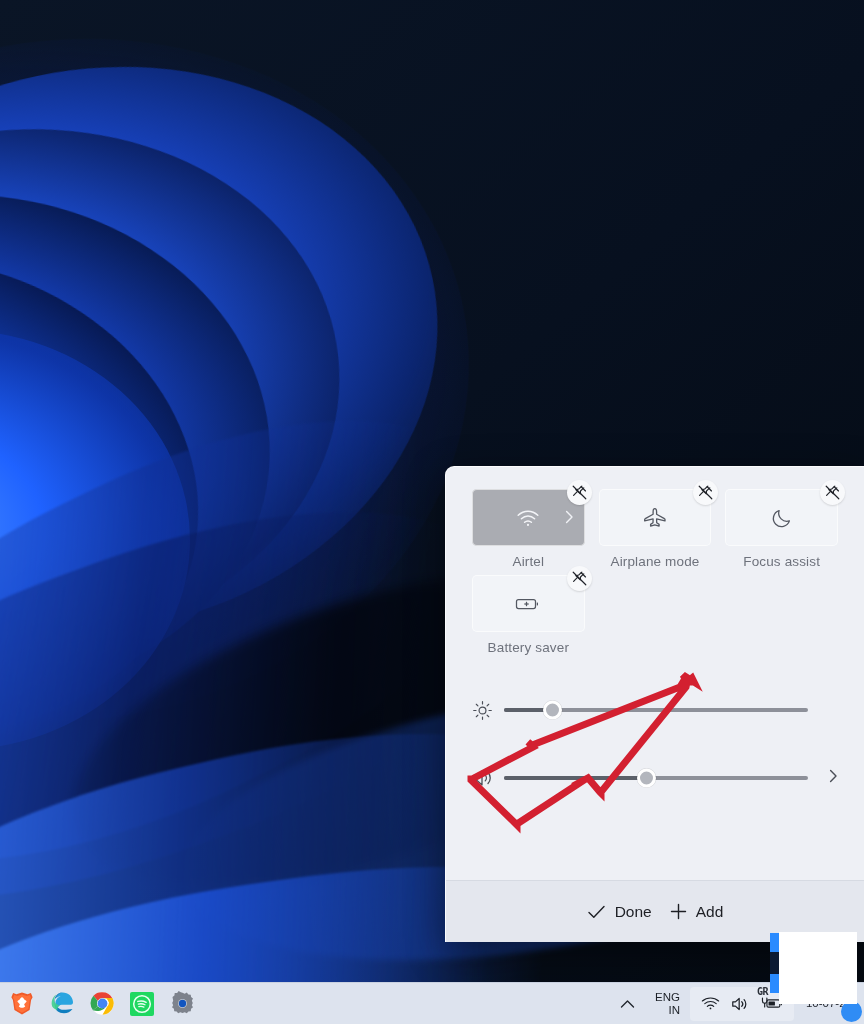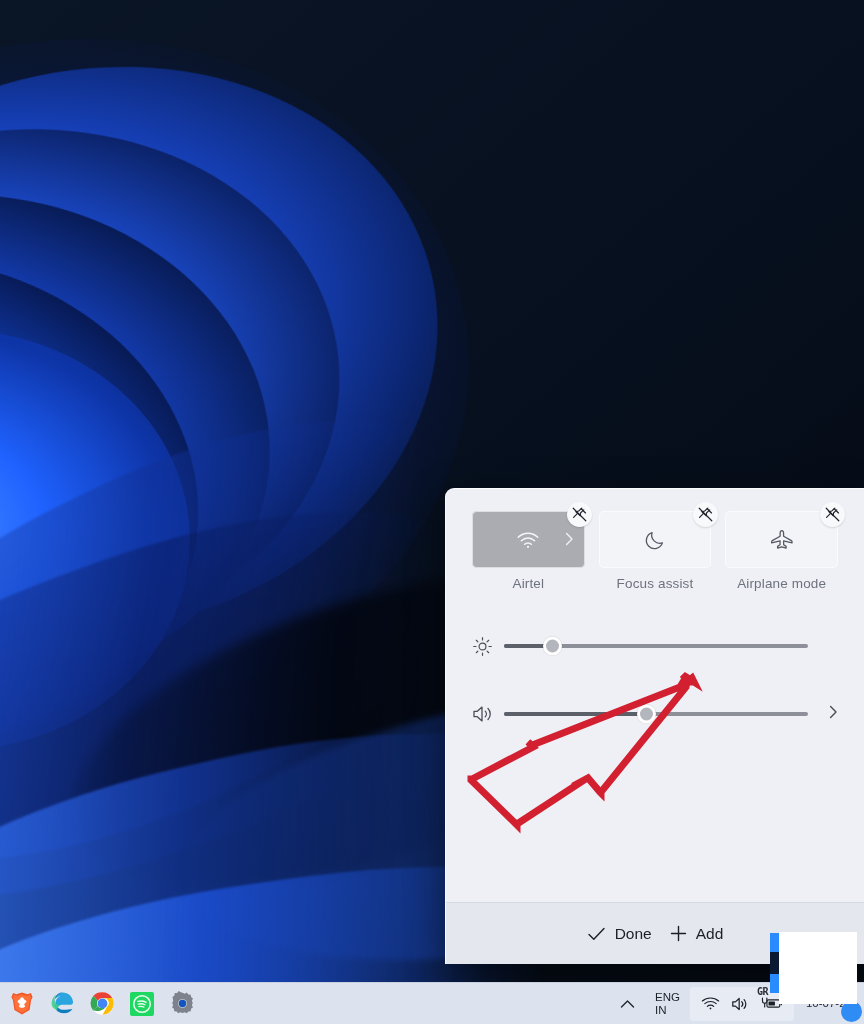--- a/index.html
+++ b/index.html
@@ -67,21 +67,21 @@
         transform: rotate(-10deg); filter: blur(3px); }
   .darkfold {
     position:absolute; left:60px; top:600px; width:620px; height:260px;
     background: linear-gradient(110deg, rgba(3,7,18,0.0) 0%, rgba(2,5,14,0.85) 45%, rgba(2,5,14,0.2) 90%);
     transform: rotate(-18deg); border-radius:50%; filter: blur(6px);
   }
 
   
   #quick-settings {
     position: absolute;
-    left: 445px; top: 488px;
+    left: 445px; top: 466px;
     width: 419px; height: 476px;
     background: #eef0f5;
     border-radius: 9px 0 0 0;
     border-top: 1px solid rgba(255,255,255,0.85);
     border-left: 1px solid rgba(255,255,255,0.8);
     box-shadow: 0 10px 38px rgba(0,0,0,0.45);
     overflow: hidden;
   }
   .qs-body { padding: 22px 26px 0 26px; }
 
@@ -233,21 +233,21 @@
   }
   .tray-chev {
     color: #22262e; font-size: 13px;
     padding: 0 10px;
     display: flex; align-items: center;
   }
   .tray-lang {
     font-size: 11.5px;
     color: #1c2027;
     line-height: 1.08;
-    text-align: left;
+    text-align: right;
     padding: 0 10px;
   }
   .tray-group {
     display: flex; align-items: center; gap: 11px;
     background: #e7ebf3;
     height: 34px;
     padding: 0 11px;
     border-radius: 4px;
     color: #1c2027;
   }
@@ -349,53 +349,73 @@
               <path d="M1.3 1.3 L14.7 14.7"></path>
             </svg>
           </div>
           <div class="tile-label">Airtel</div>
         </div>
 
 
         <div class="tile-cell">
           <div class="tile">
             <span class="glyph">
-              <svg width="22" height="22" viewBox="0 0 22 22" fill="none" stroke="currentColor" stroke-width="1.3" stroke-linejoin="round">
-                <path d="M18.4 13.9A8.2 8.2 0 0 1 8.1 3.6a8.2 8.2 0 1 0 10.3 10.3z"></path>
+              <svg width="24" height="22" viewBox="0 0 24 22" fill="none" stroke="currentColor" stroke-width="1.3" stroke-linejoin="round" stroke-linecap="round">
+                <path d="M10.5 2.3c.7-.9 2-.9 2.6 0 .4.6.5 1.5.5 2.6v2.4l7.8 4.3c.4.2.6.6.6 1v1.3l-8.4-2 .1 3.9 2.4 1.6v1.7l-4.3-1.2-4.2 1.2v-1.7l2.4-1.6.1-3.9-8.4 2v-1.3c0-.4.2-.8.6-1l7.8-4.3V4.9c0-1.1.1-2 .4-2.6z"></path>
               </svg>
             </span>
           </div>
           <div class="pin">
             <svg width="15" height="15" viewBox="0 0 16 16" fill="none" stroke="#202329" stroke-width="1.25" stroke-linecap="round">
               <path d="M9.6 1.6 L14.4 6.4 M12.6 3 L9.2 6.3 8.6 9.1 4.2 5.1 7.2 4.2 10.5 1.2"></path>
               <path d="M5.6 7.1 L1.7 11"></path>
               <path d="M1.3 1.3 L14.7 14.7"></path>
             </svg>
           </div>
-          <div class="tile-label">Focus assist</div>
+          <div class="tile-label">Airplane mode</div>
         </div>
 
         <div class="tile-cell">
           <div class="tile">
             <span class="glyph">
-              <svg width="24" height="22" viewBox="0 0 24 22" fill="none" stroke="currentColor" stroke-width="1.3" stroke-linejoin="round" stroke-linecap="round">
-                <path d="M10.5 2.3c.7-.9 2-.9 2.6 0 .4.6.5 1.5.5 2.6v2.4l7.8 4.3c.4.2.6.6.6 1v1.3l-8.4-2 .1 3.9 2.4 1.6v1.7l-4.3-1.2-4.2 1.2v-1.7l2.4-1.6.1-3.9-8.4 2v-1.3c0-.4.2-.8.6-1l7.8-4.3V4.9c0-1.1.1-2 .4-2.6z"></path>
+              <svg width="22" height="22" viewBox="0 0 22 22" fill="none" stroke="currentColor" stroke-width="1.3" stroke-linejoin="round">
+                <path d="M18.4 13.9A8.2 8.2 0 0 1 8.1 3.6a8.2 8.2 0 1 0 10.3 10.3z"></path>
               </svg>
             </span>
           </div>
           <div class="pin">
             <svg width="15" height="15" viewBox="0 0 16 16" fill="none" stroke="#202329" stroke-width="1.25" stroke-linecap="round">
               <path d="M9.6 1.6 L14.4 6.4 M12.6 3 L9.2 6.3 8.6 9.1 4.2 5.1 7.2 4.2 10.5 1.2"></path>
               <path d="M5.6 7.1 L1.7 11"></path>
               <path d="M1.3 1.3 L14.7 14.7"></path>
             </svg>
           </div>
-          <div class="tile-label">Airplane mode</div>
+          <div class="tile-label">Focus assist</div>
         </div>
 
+        <div class="tile-cell">
+          <div class="tile">
+            <span class="glyph">
+              <svg width="26" height="16" viewBox="0 0 26 16" fill="none" stroke="currentColor" stroke-width="1.25" stroke-linejoin="round">
+                <rect x="1.5" y="3.5" width="19" height="9" rx="2"></rect>
+                <path d="M22.4 6.6v2.8"></path>
+                <path d="M11.5 5.8v4.4"></path>
+                <path d="M9.3 8h4.4"></path>
+              </svg>
+            </span>
+          </div>
+          <div class="pin">
+            <svg width="15" height="15" viewBox="0 0 16 16" fill="none" stroke="#202329" stroke-width="1.25" stroke-linecap="round">
+              <path d="M9.6 1.6 L14.4 6.4 M12.6 3 L9.2 6.3 8.6 9.1 4.2 5.1 7.2 4.2 10.5 1.2"></path>
+              <path d="M5.6 7.1 L1.7 11"></path>
+              <path d="M1.3 1.3 L14.7 14.7"></path>
+            </svg>
+          </div>
+          <div class="tile-label">Battery saver</div>
+        </div>
 
 
       </div>
 
       <div class="slider-row brightness">
         <span class="sl-icon">
           <svg width="21" height="21" viewBox="0 0 22 22" fill="none" stroke="currentColor" stroke-width="1.25" stroke-linecap="round">
             <circle cx="11" cy="11" r="3.6"></circle>
             <path d="M11 1.8v2.4M11 17.8v2.4M1.8 11h2.4M17.8 11h2.4M4.5 4.5l1.7 1.7M15.8 15.8l1.7 1.7M17.5 4.5l-1.7 1.7M6.2 15.8l-1.7 1.7"></path>
           </svg>

